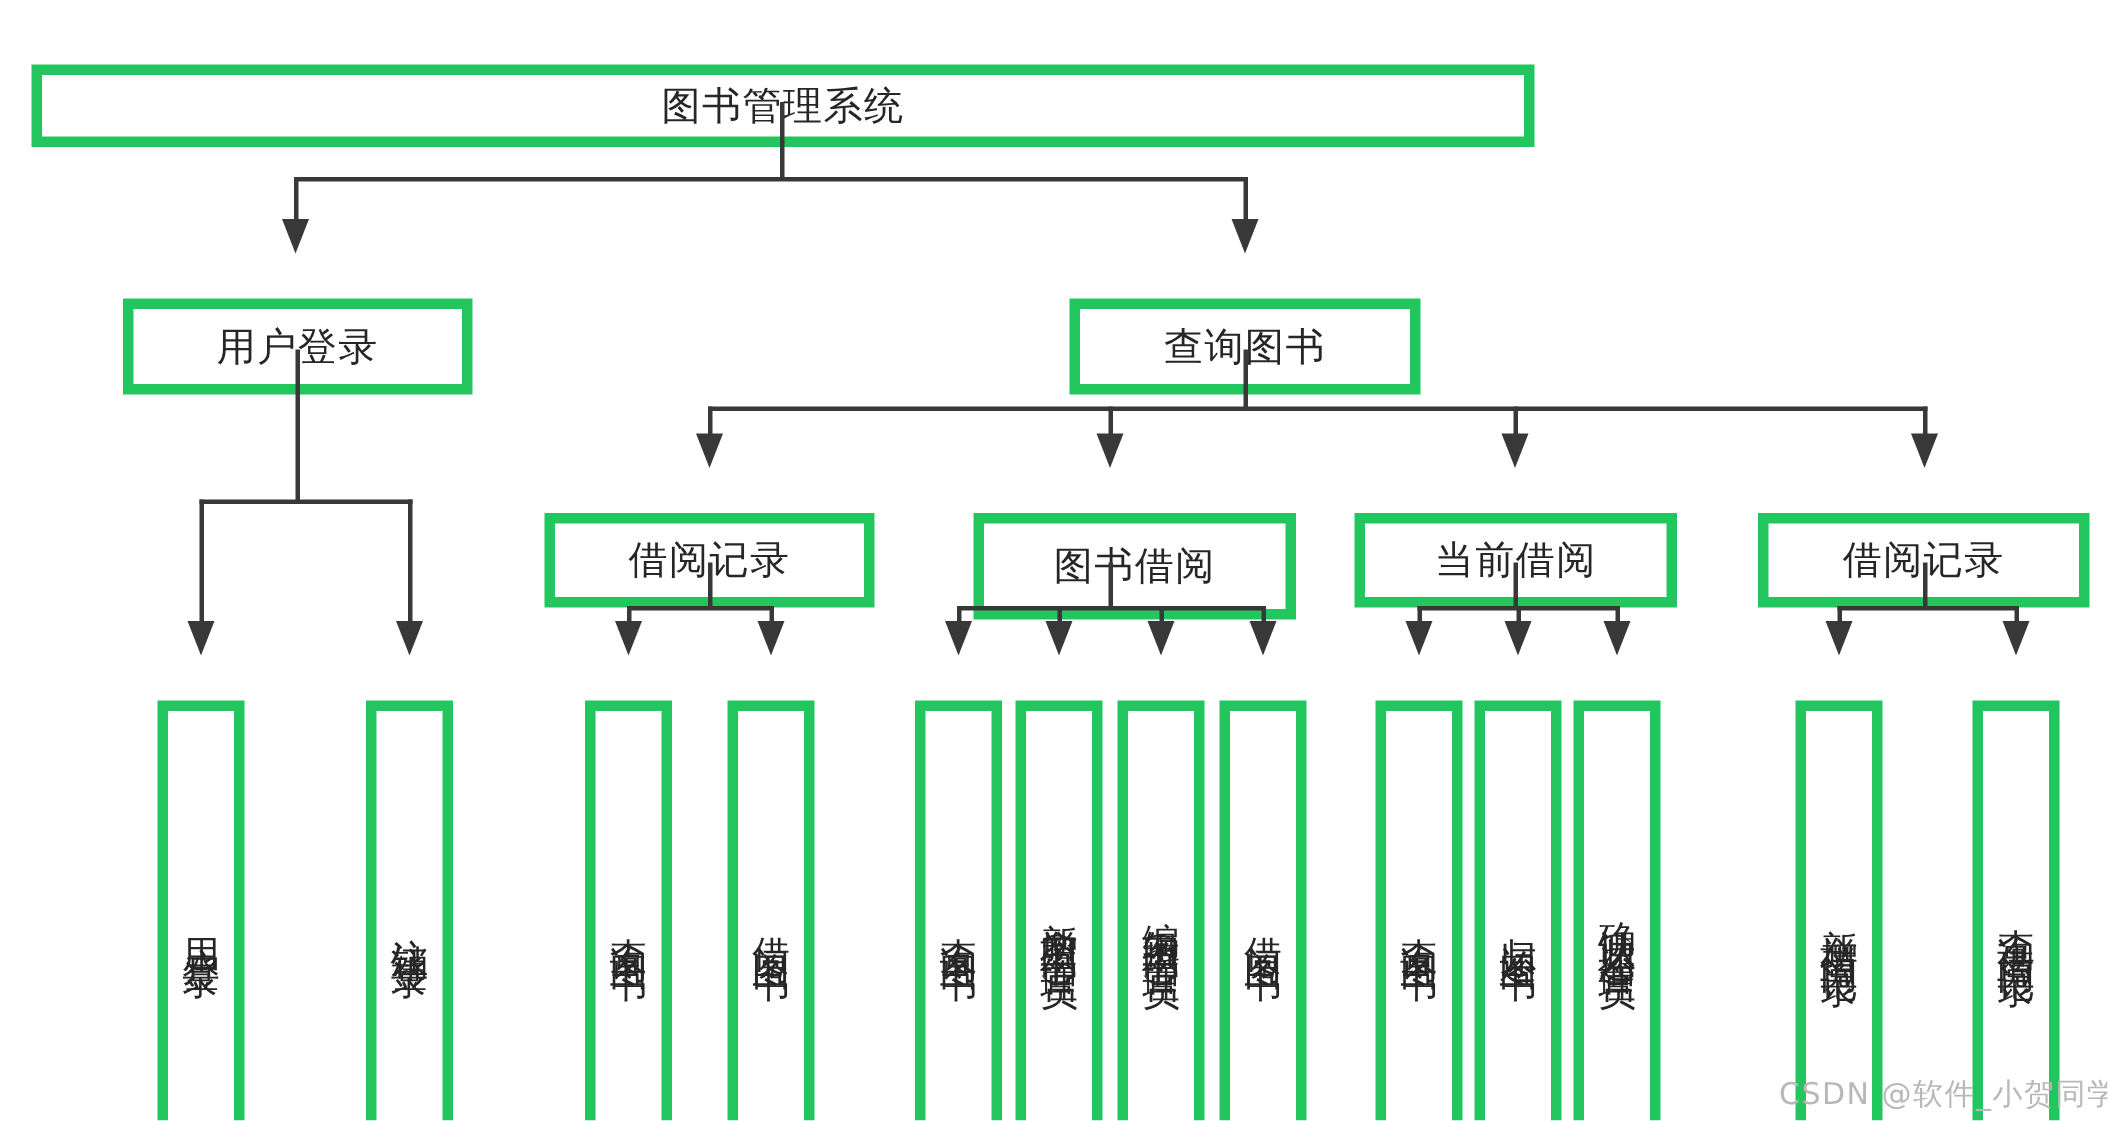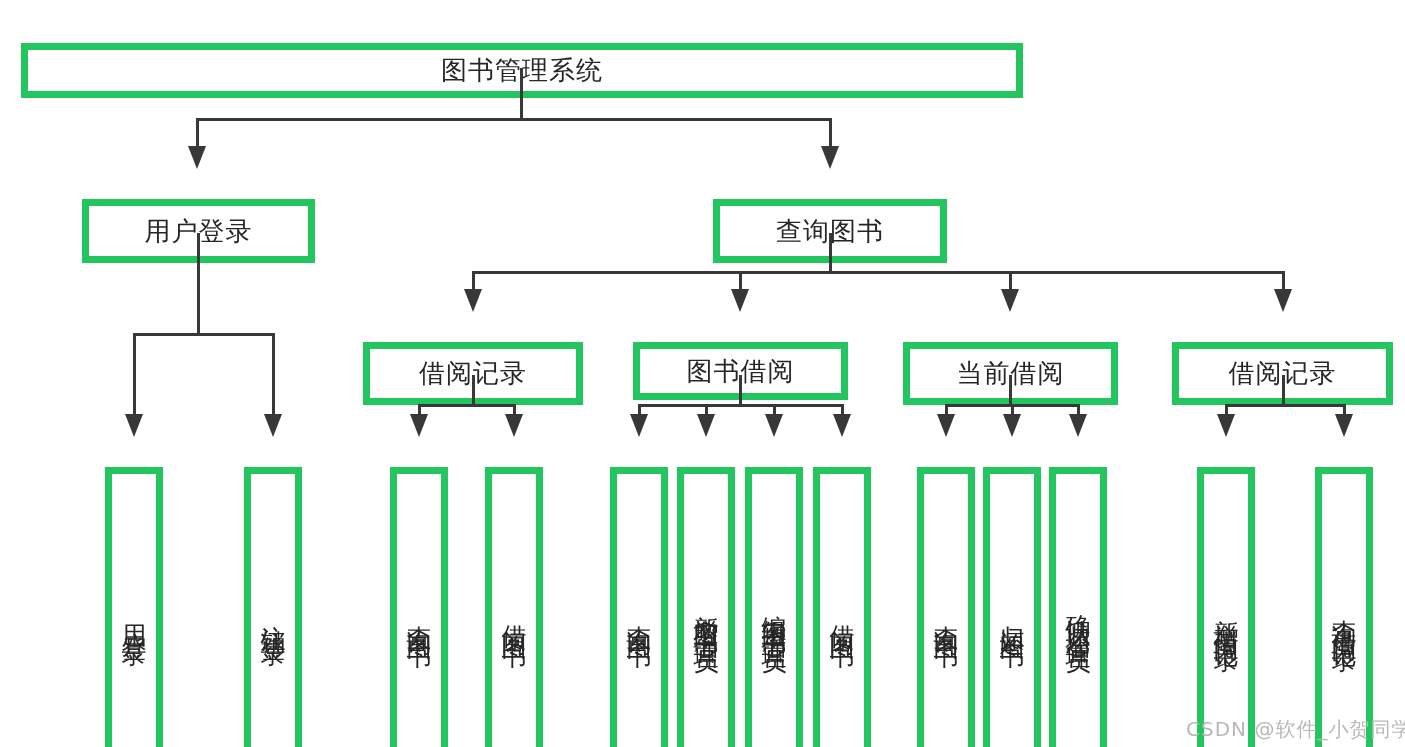--- a/index.html
+++ b/index.html
@@ -76,21 +76,21 @@
   <div class="vl" style="left:472px;  top:271px; height:19px;"></div>
   <div class="arr" style="left:464px;  top:289px;"></div>
   <div class="vl" style="left:739px;  top:271px; height:19px;"></div>
   <div class="arr" style="left:731px;  top:289px;"></div>
   <div class="vl" style="left:1009px; top:271px; height:19px;"></div>
   <div class="arr" style="left:1001px; top:289px;"></div>
   <div class="vl" style="left:1282px; top:271px; height:19px;"></div>
   <div class="arr" style="left:1274px; top:289px;"></div>
 
   <div class="box" style="left:363px;  top:312px; width:220px; height:63px;">借阅记录</div>
-  <div class="box" style="left:633px;  top:312px; width:215px; height:58px;">图书借阅</div>
+  <div class="box" style="left:649px;  top:312px; width:215px; height:71px;">图书借阅</div>
   <div class="box" style="left:1172px; top:312px; width:221px; height:63px;">借阅记录</div>
   <div class="box" style="left:903px;  top:312px; width:215px; height:63px;">当前借阅</div>
 
   <div class="vl" style="left:472px; top:375px; height:31px;"></div>
   <div class="hl" style="left:418px; top:404px; width:98px;"></div>
   <div class="vl" style="left:418px; top:404px; height:11px;"></div>
   <div class="arr" style="left:410px; top:414px;"></div>
   <div class="vl" style="left:513px; top:404px; height:11px;"></div>
   <div class="arr" style="left:505px; top:414px;"></div>
 

